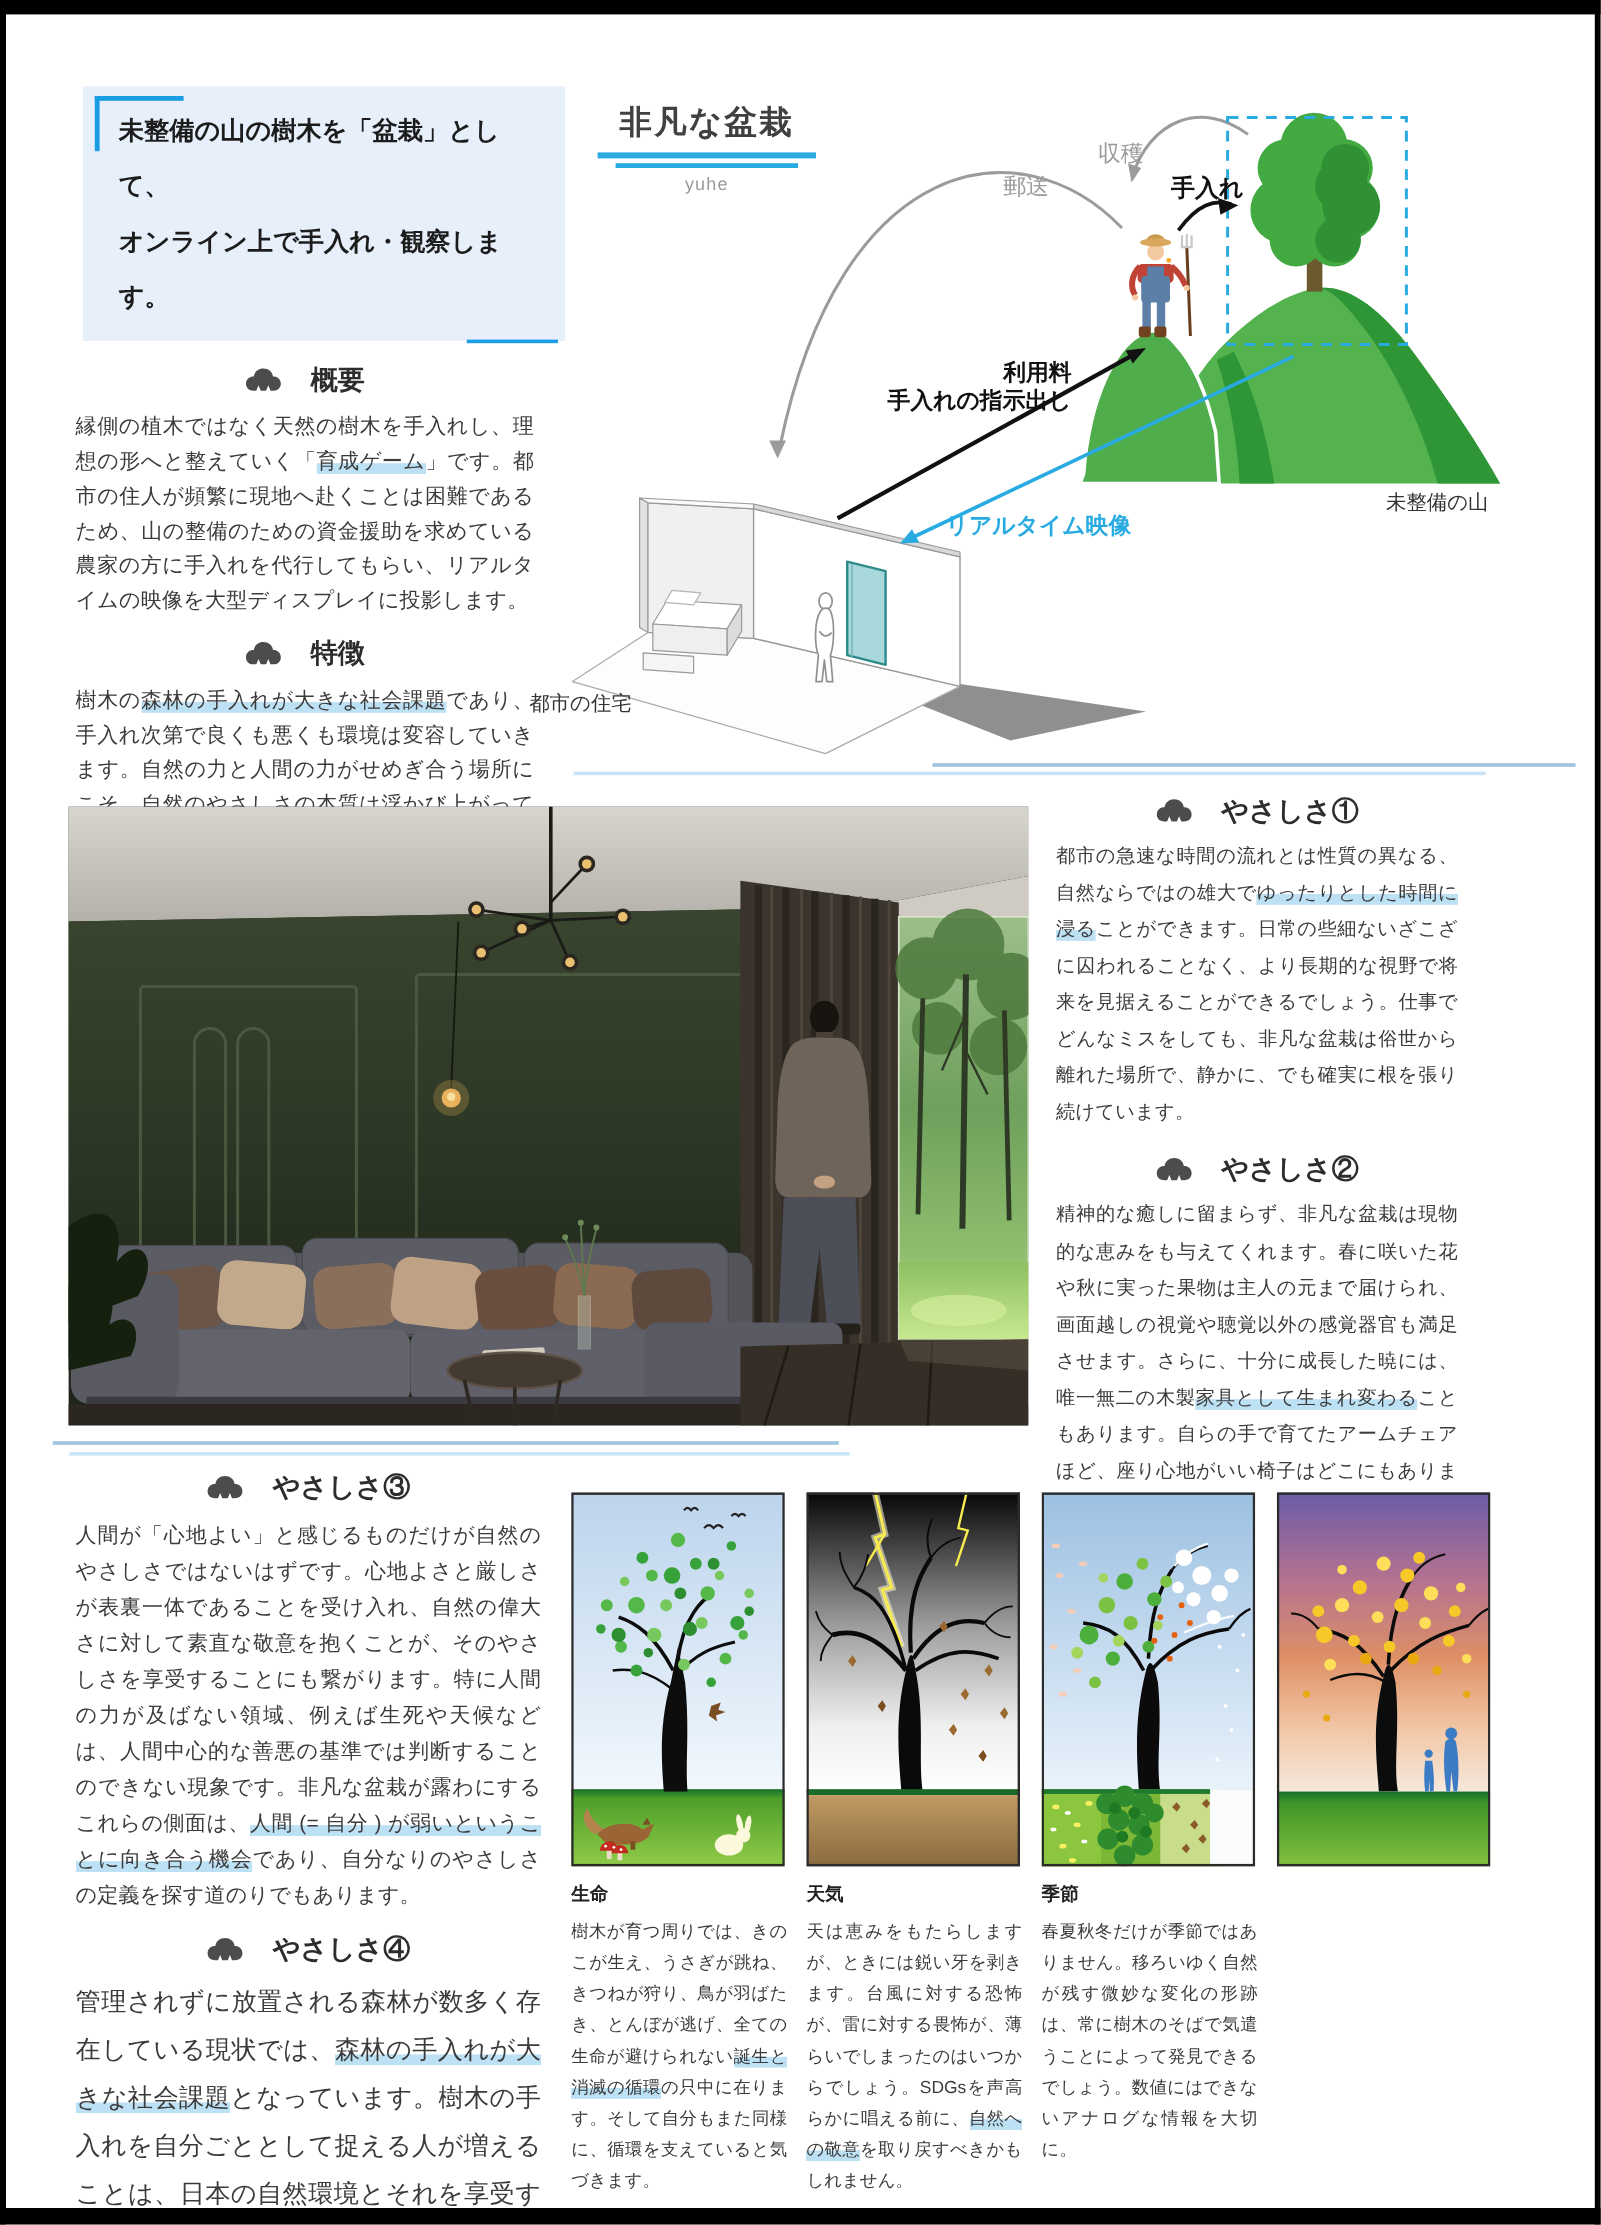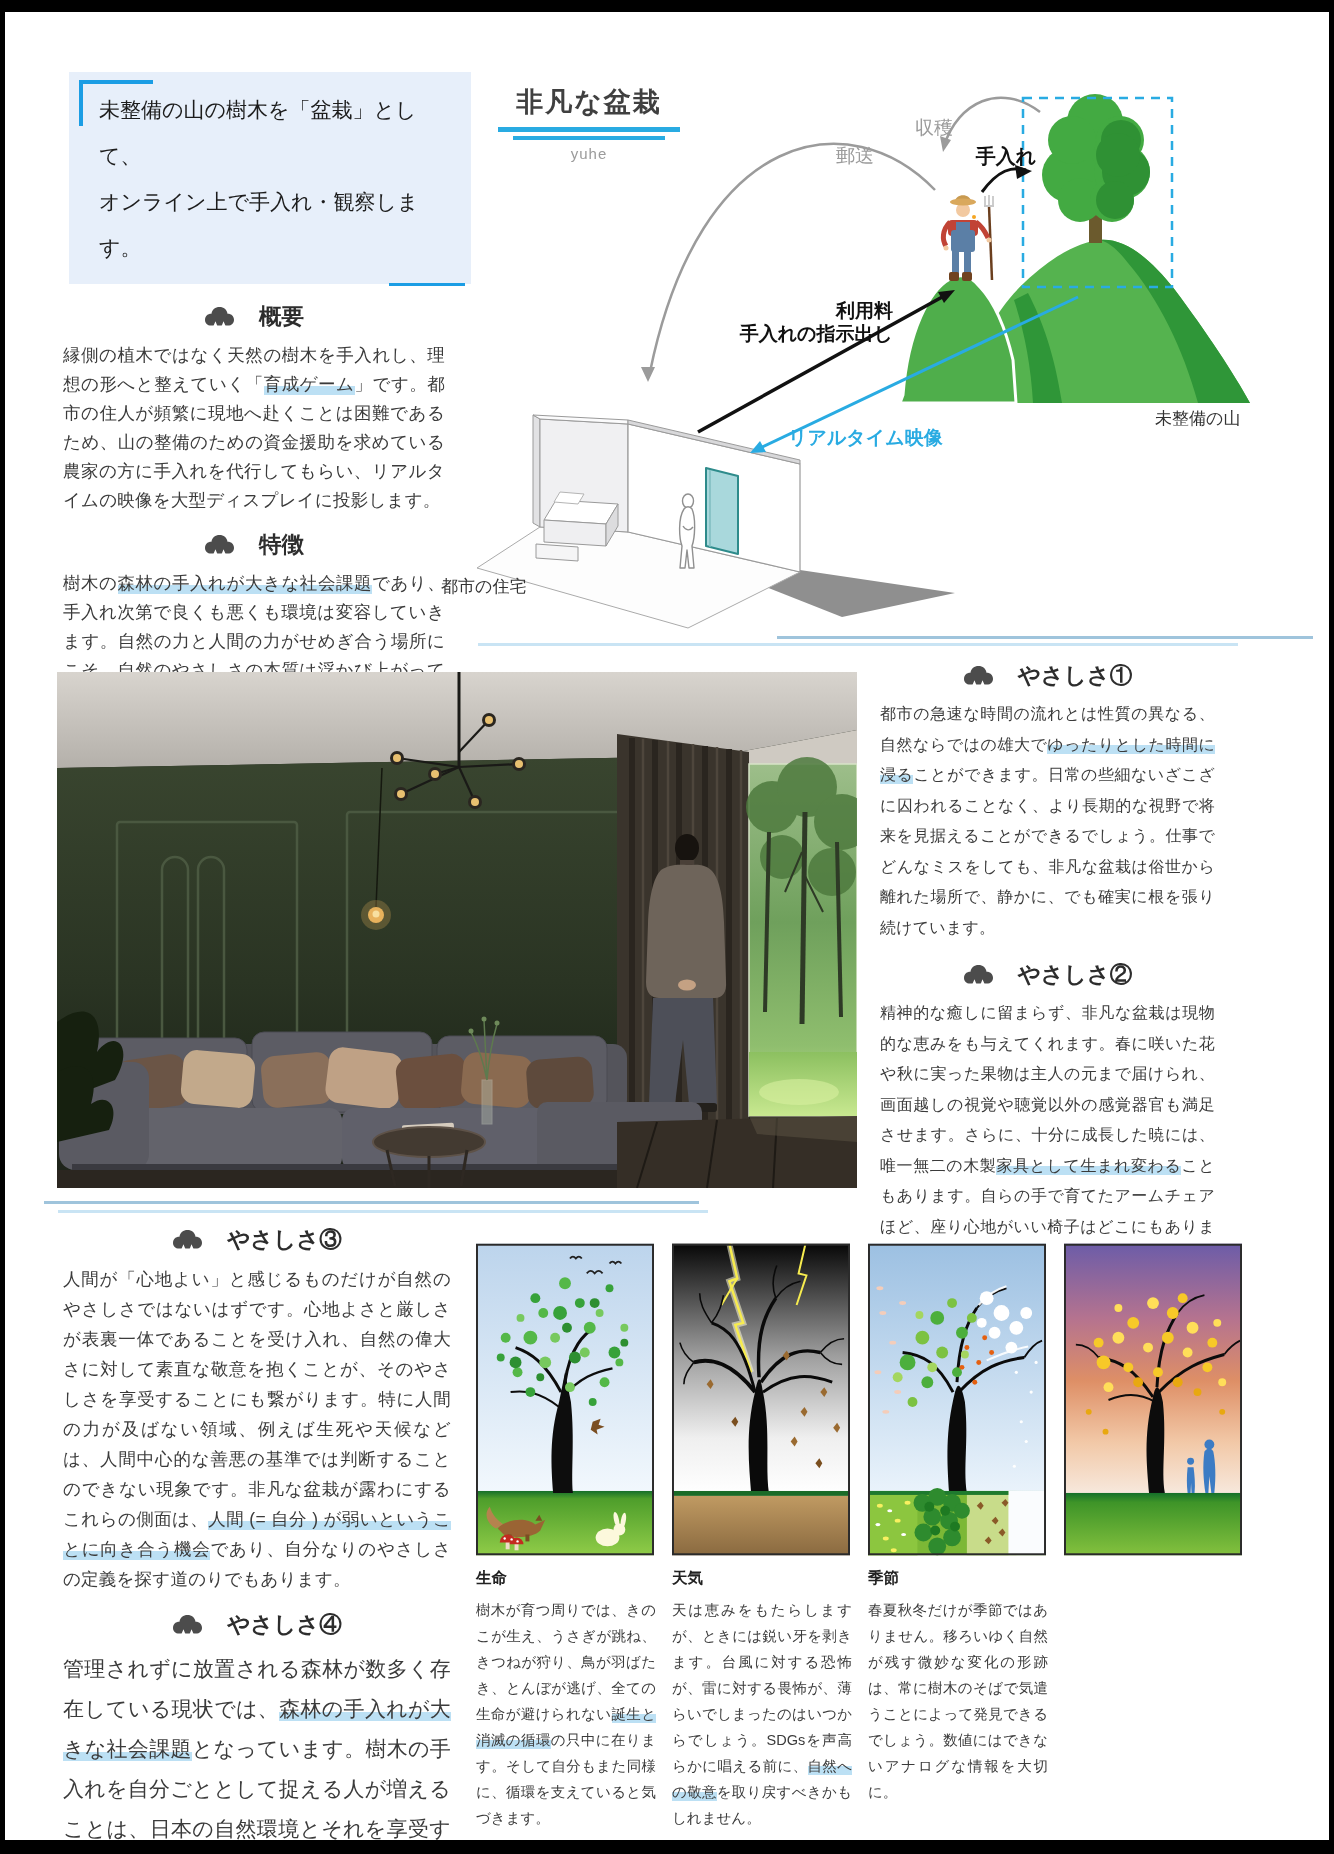--- a/index.html
+++ b/index.html
@@ -9,21 +9,21 @@
 .frame{position:absolute;background:#000;z-index:60}
 .f-top{left:0;top:0;width:1334px;height:12px}
 .f-bottom{left:0;bottom:0;width:1334px;height:14px}
 .f-left{left:0;top:0;width:5px;height:1854px}
 .f-right{right:0;top:0;width:5px;height:1854px}
 .abs{position:absolute}
 .jp{color:#3b3b3b;text-align:justify;letter-spacing:.2px}
 .hl{background-image:linear-gradient(#bce0f4,#bce0f4);background-repeat:repeat-x;background-size:100% 9px;background-position:0 100%;padding-bottom:1px}
 .sec-head{display:flex;align-items:center;justify-content:center;gap:24px;font-size:22.5px;font-weight:bold;color:#2d2d2d}
 .crest{width:31px;height:24px;flex:0 0 auto}
-.headline-box{position:relative;width:402px;margin-left:6px;background:#e7effa;padding:15px 18px 13px 30px;font-size:21px;font-weight:normal;color:#1c1c1c;line-height:46px}
+.headline-box{position:relative;width:402px;margin-left:6px;background:#e7effa;padding:15px 18px 13px 30px;font-size:21px;font-weight:bold;color:#1c1c1c;line-height:46px}
 .hl-bracket{position:absolute;left:10px;top:8px;width:74px;height:46px;border-left:4px solid #1b9de4;border-top:4px solid #1b9de4}
 .hl-underbar{position:absolute;right:6px;bottom:-2px;width:76px;height:3px;background:#1b9de4}
 .divider{position:absolute;height:3px}
 .title-block{position:absolute;left:498px;top:84px;width:182px;text-align:center}
 .title-main{font-size:27px;font-weight:bold;color:#404040;letter-spacing:2px;white-space:nowrap}
 .title-bar1{width:182px;height:5px;background:#29abe2;margin-top:7px}
 .title-bar2{width:152px;height:4px;background:#29abe2;margin:4px auto 0}
 .title-credit{margin-top:5px;font-size:15px;color:#9b9b9b;letter-spacing:1px}
 .caption{position:absolute;width:180px}
 .cap-title{font-size:15.5px;font-weight:bold;color:#222;margin-bottom:8px}

